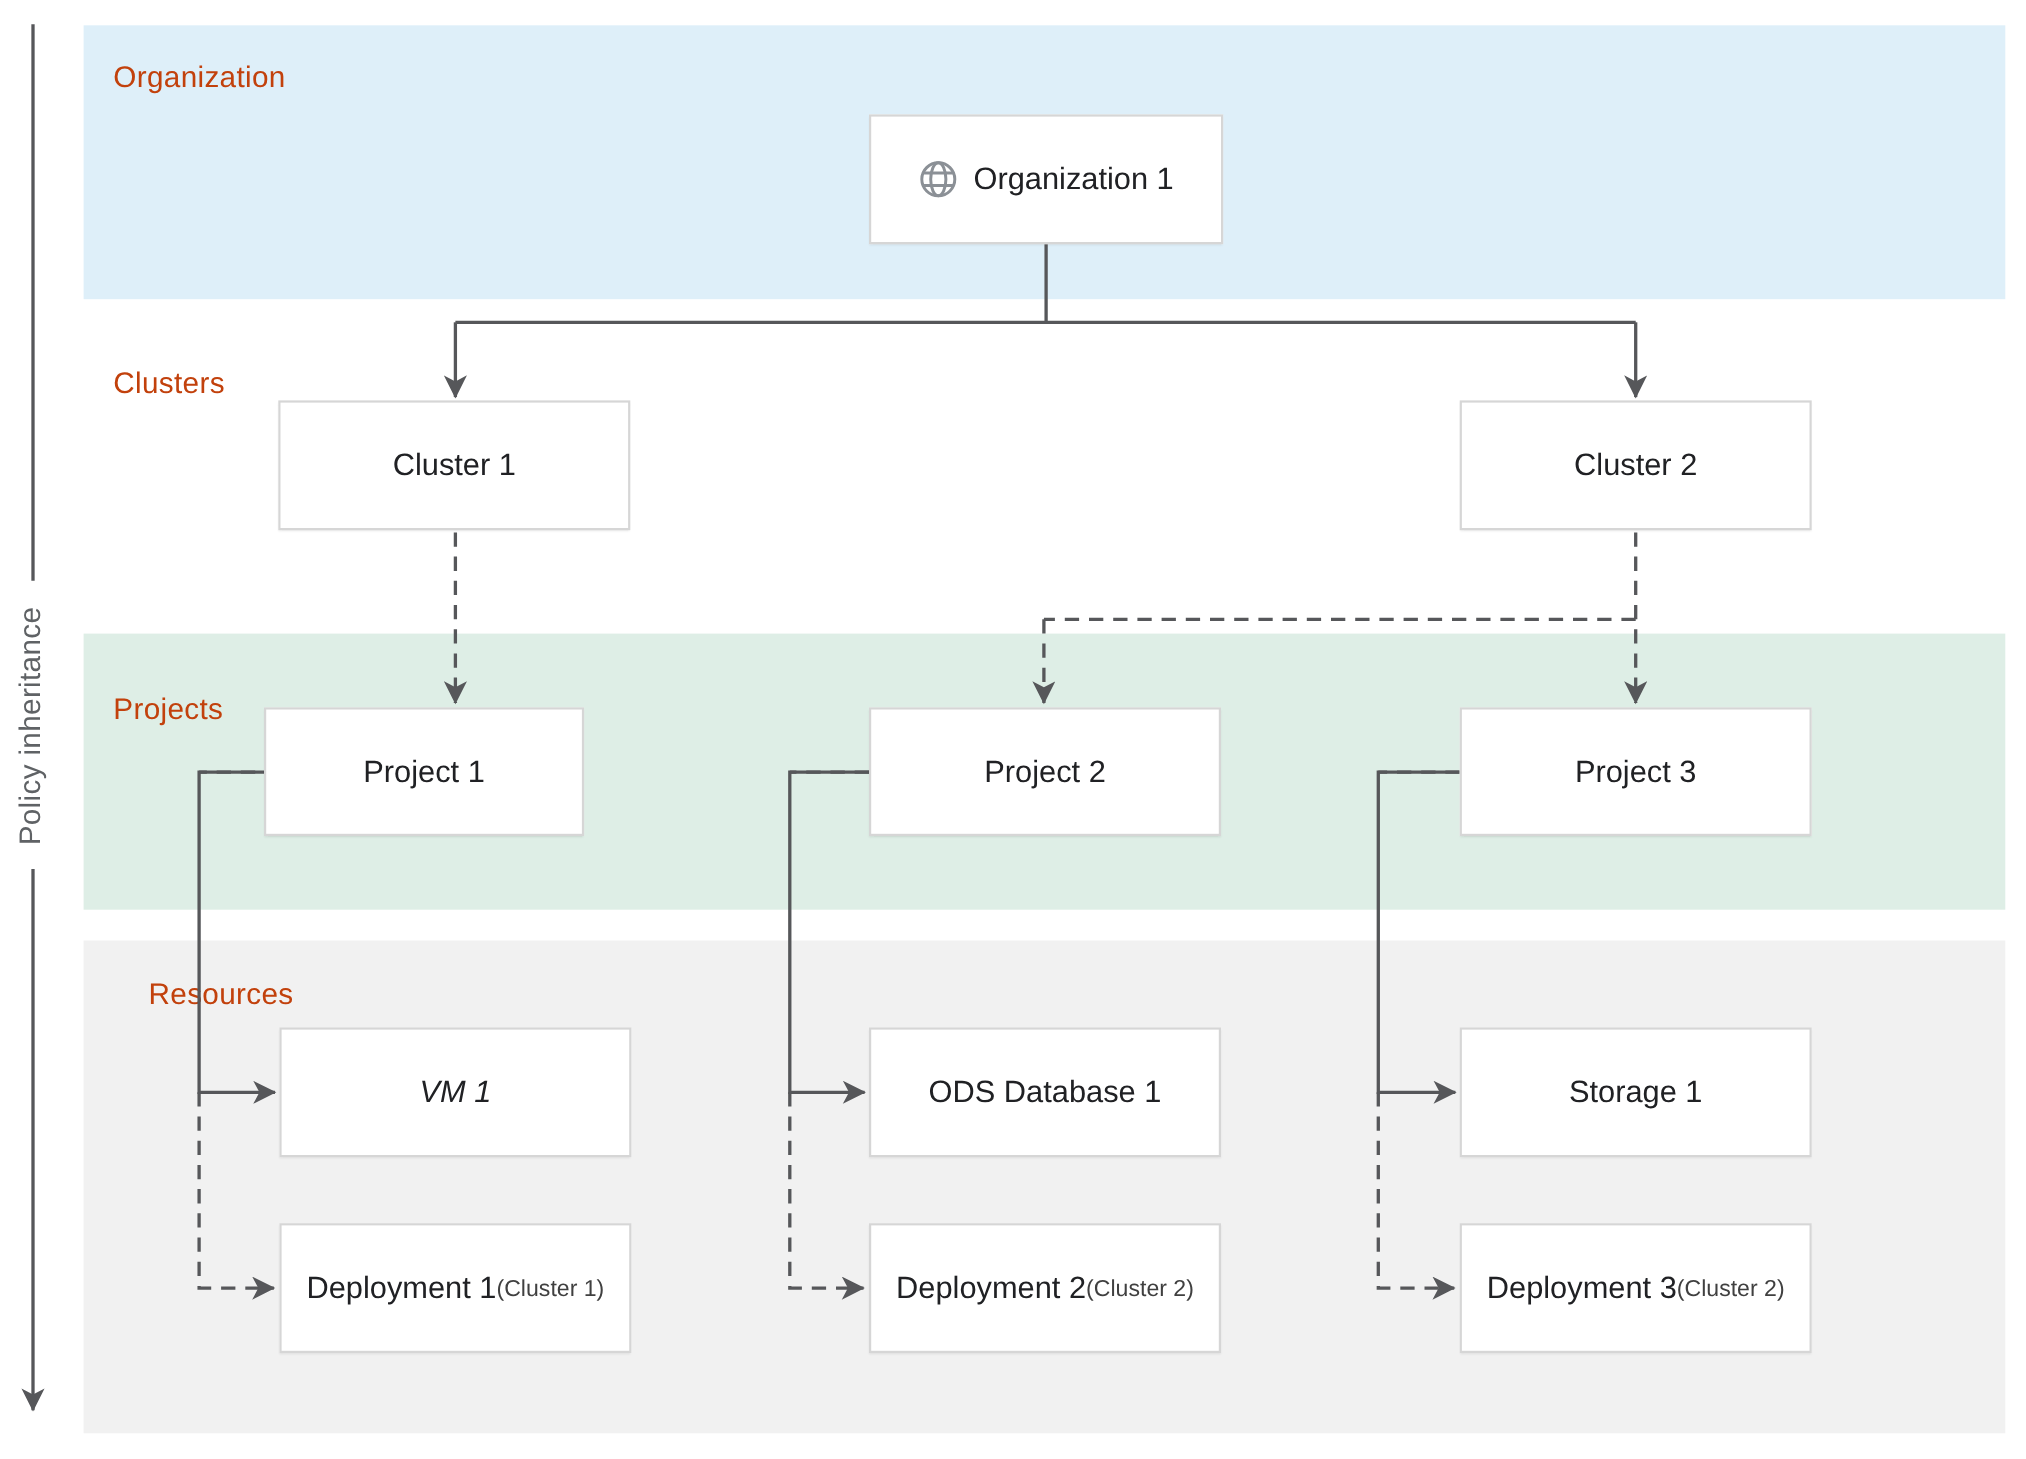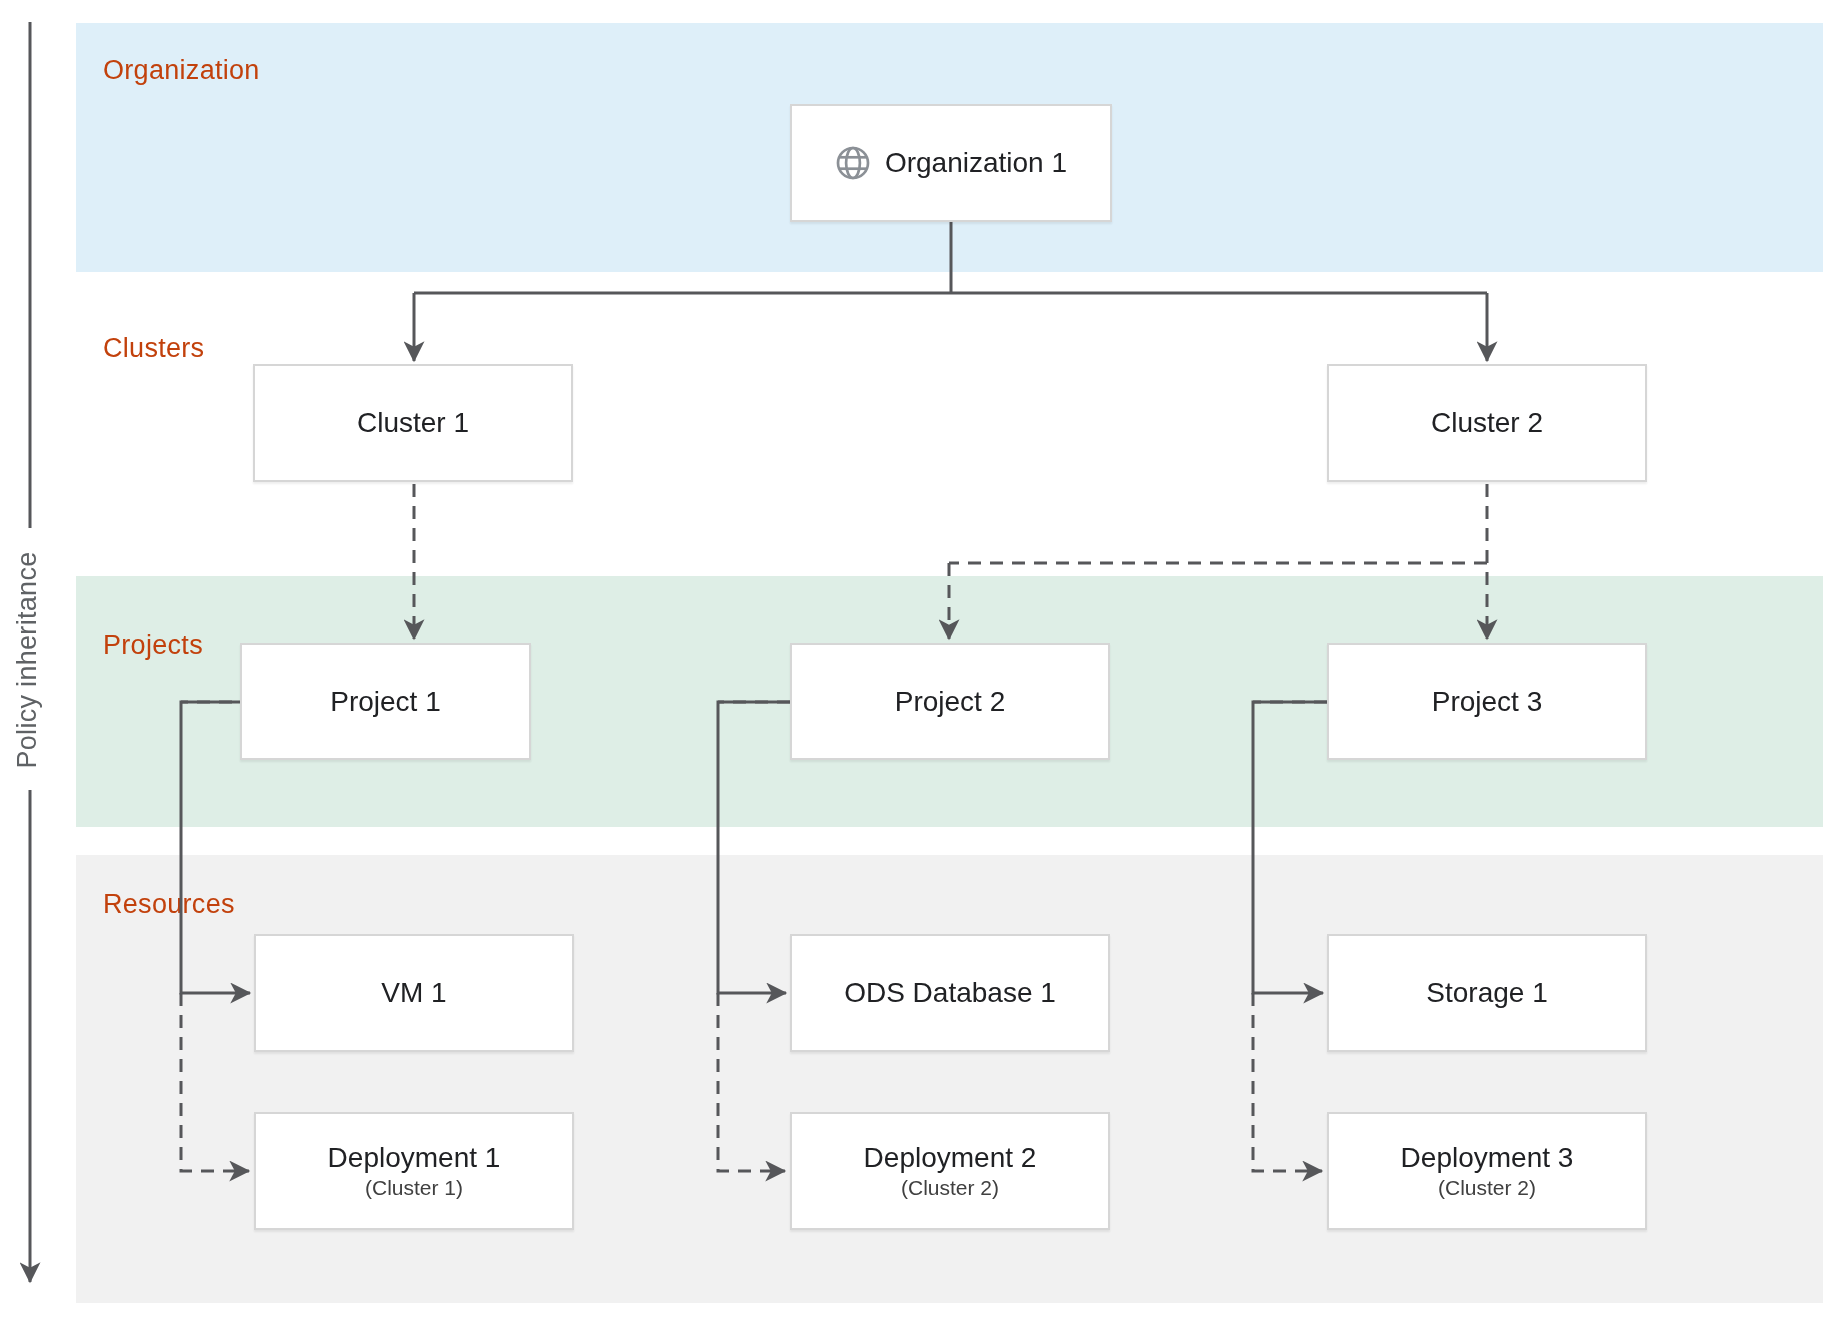--- a/index.html
+++ b/index.html
@@ -15,44 +15,44 @@
   .band-projects{top:576px;height:251px;background:#deeee6;}
   .band-resources{top:855px;height:448px;background:#f1f1f1;}
   .band-label{
     position:absolute;left:103px;
     font-size:27px;color:#c2410c;letter-spacing:.3px;
     white-space:nowrap;
   }
   .lbl-organization{top:55px;}
   .lbl-clusters{top:333px;}
   .lbl-projects{top:611px;margin-top:19px;}
-  .lbl-resources{top:889px;}
+  .lbl-resources{top:889px;margin-left:32px;}
 
   #edges{position:absolute;left:0;top:0;}
 
   .node{
     position:absolute;
     background:#ffffff;
     border:2px solid #d6d6d6;
     box-shadow:0 2px 2px rgba(0,0,0,0.07);
     box-sizing:border-box;
     display:flex;align-items:center;justify-content:center;
     font-size:28px;color:#202124;
   }
-  .node.stacked{flex-direction:column;line-height:1.15;}
+  .node.stacked{flex-direction:row;line-height:1.15;}
   .node .sublabel{font-size:21px;color:#404040;margin-top:2px;}
   .node .globe{margin-right:14px;flex:0 0 auto;display:block;}
 
   .n-org1{left:790px;top:104px;width:322px;height:118px;}
   .n-cluster1{left:253px;top:364px;width:320px;height:118px;}
   .n-cluster2{left:1327px;top:364px;width:320px;height:118px;}
   .n-project1{left:240px;top:643px;width:291px;height:117px;}
   .n-project2{left:790px;top:643px;width:320px;height:117px;}
   .n-project3{left:1327px;top:643px;width:320px;height:117px;}
-  .n-vm1{left:254px;top:934px;width:320px;height:118px;}
+  .n-vm1{left:254px;top:934px;width:320px;height:118px;font-style:italic;}
   .n-ods1{left:790px;top:934px;width:320px;height:118px;}
   .n-storage1{left:1327px;top:934px;width:320px;height:118px;}
   .n-dep1{left:254px;top:1112px;width:320px;height:118px;}
   .n-dep2{left:790px;top:1112px;width:320px;height:118px;}
   .n-dep3{left:1327px;top:1112px;width:320px;height:118px;}
 
   .policy-label{
     position:absolute;
     left:-101px;top:643px;width:260px;height:34px;
     text-align:center;

